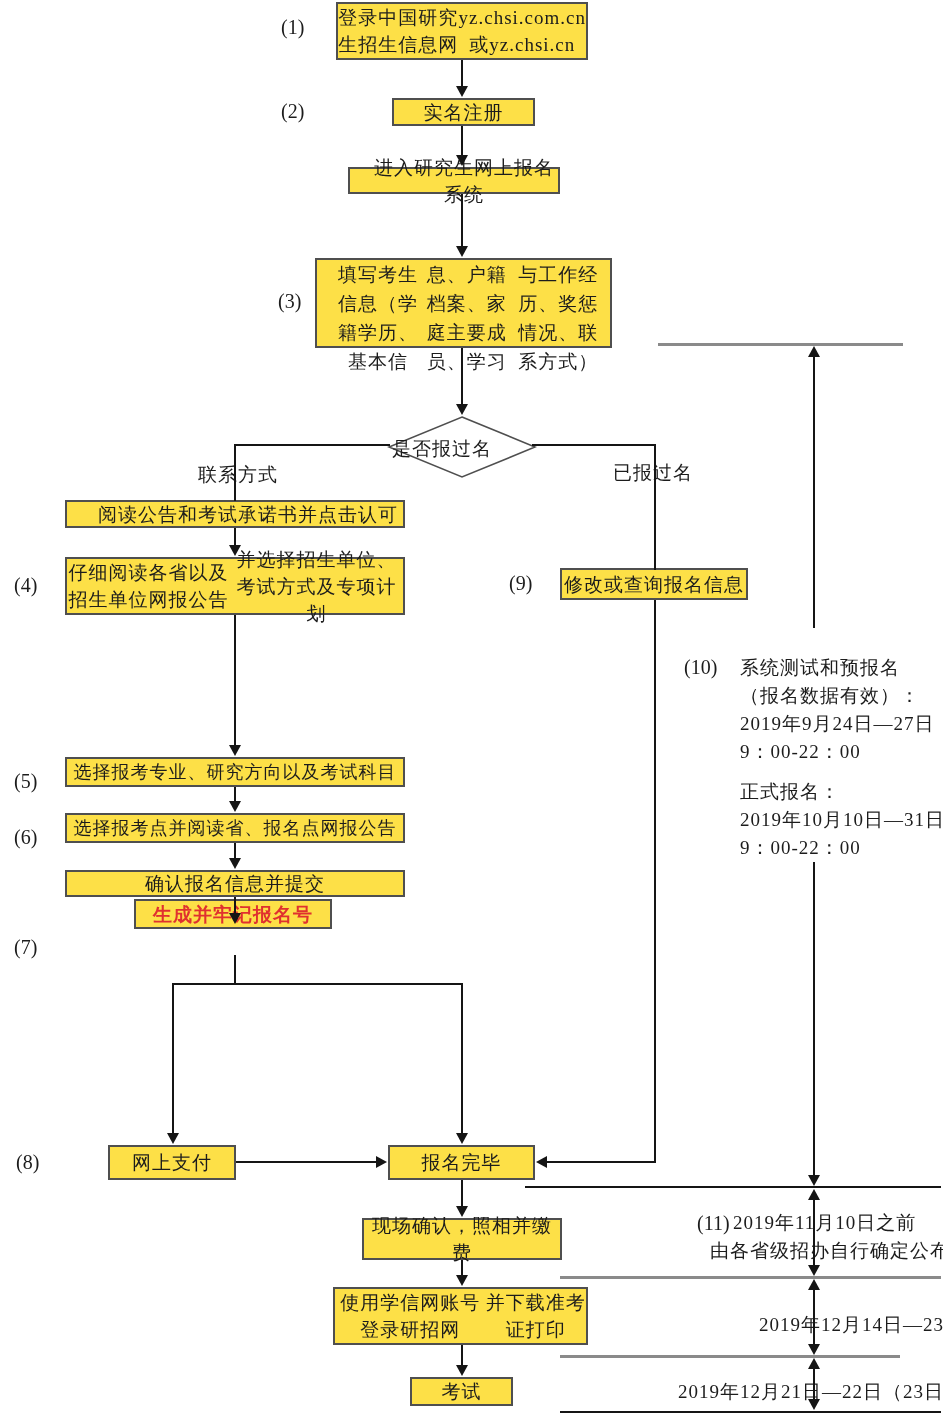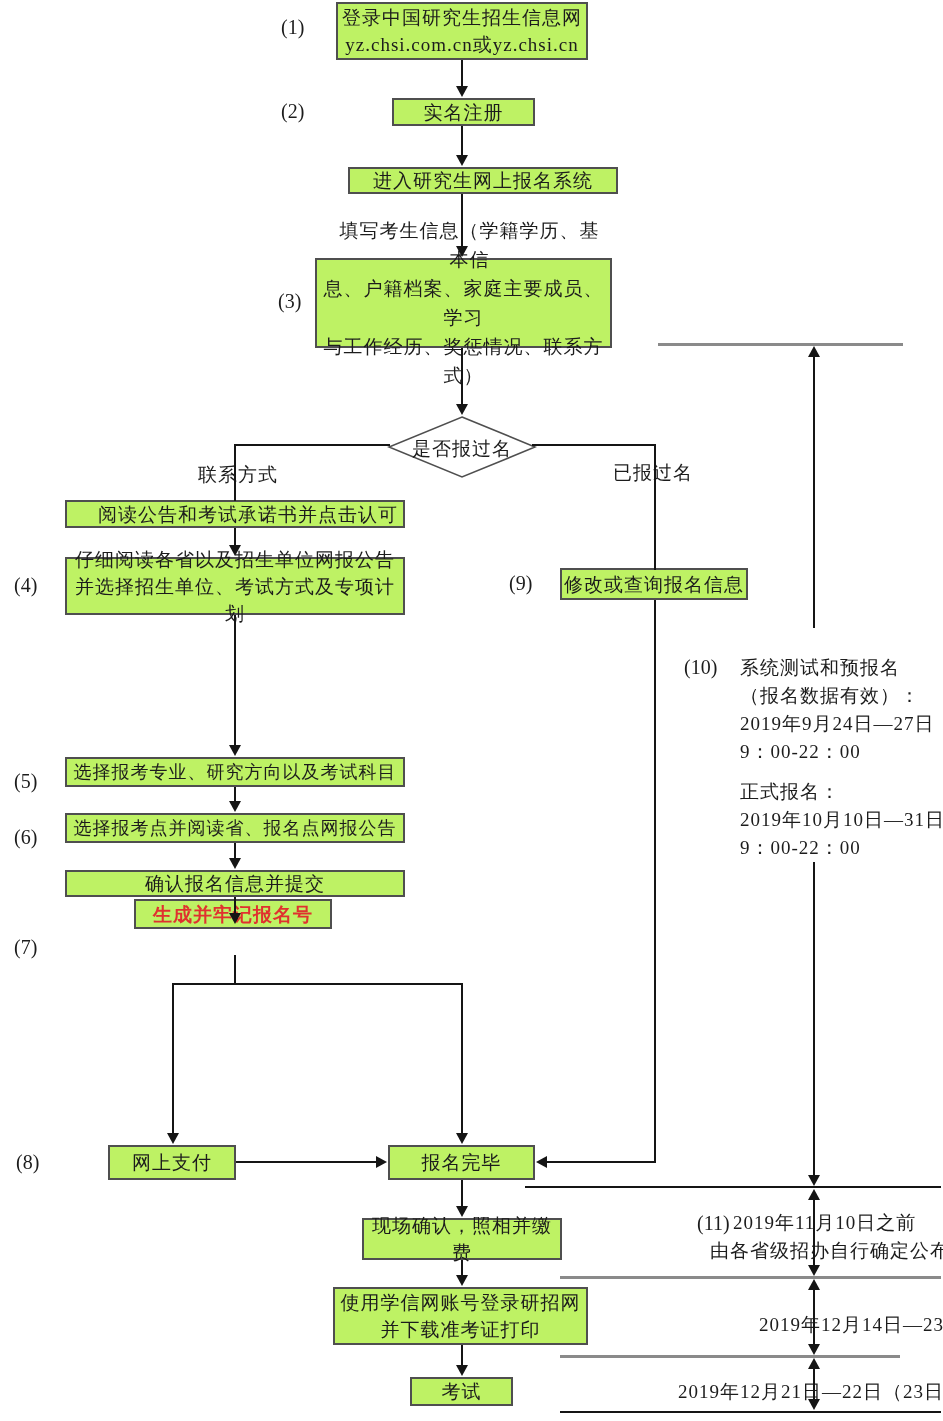--- a/index.html
+++ b/index.html
@@ -1,34 +1,34 @@
 <!DOCTYPE html>
 <html style="--red: #e0312f; --boxBorder: #4f4f4f; --line: #151515; --grayLine: #8a8a8a;"><head>
 <meta charset="utf-8">
 <style>
   html,body{margin:0;padding:0;background:#fff;}
   #stage{position:relative;width:943px;height:1421px;background:#fff;overflow:hidden;
          font-family:"Liberation Serif","DejaVu Serif",serif;color:#1c1c1c;}
-  .box{position:absolute;border:2px solid var(--boxBorder,#4f4f4f);background:#bef264;
-       display:flex;flex-direction:column;justify-content:center;align-items:center;
+  .box{position:absolute;border:2px solid var(--boxBorder,#4f4f4f);background:#fde047;
+       display:flex;justify-content:center;align-items:center;
        font-size:19px;line-height:27px;letter-spacing:1px;text-align:center;box-sizing:border-box;}
   .vline{position:absolute;width:2px;background:var(--line,#151515);}
   .hline{position:absolute;height:2px;background:var(--line,#151515);}
   .hgray{position:absolute;height:3px;background:var(--grayLine,#8a8a8a);}
   .ar{position:absolute;width:0;height:0;}
   .ar-d{border-left:6px solid transparent;border-right:6px solid transparent;border-top:11px solid #151515;}
   .ar-u{border-left:6px solid transparent;border-right:6px solid transparent;border-bottom:11px solid #151515;}
   .ar-r{border-top:6px solid transparent;border-bottom:6px solid transparent;border-left:11px solid #151515;}
   .ar-l{border-top:6px solid transparent;border-bottom:6px solid transparent;border-right:11px solid #151515;}
   .steplabel{position:absolute;font-size:20px;letter-spacing:0;}
   .freetext{position:absolute;font-size:19px;letter-spacing:1px;white-space:nowrap;}
   .ann{position:absolute;font-size:19px;letter-spacing:1px;line-height:28px;white-space:nowrap;}
   .red{color:var(--red,#e0312f);font-weight:bold;}
   .dshape{position:absolute;}
-  .dtext{position:absolute;font-size:19px;letter-spacing:1px;text-align:center;}
+  .dtext{position:absolute;font-size:19px;letter-spacing:1px;}
 </style>
 </head>
 <body>
 
 <div id="stage">
 
   <div class="steplabel" style="left:281px;top:16px;">(1)</div>
   <div class="steplabel" style="left:281px;top:100px;">(2)</div>
   <div class="steplabel" style="left:278px;top:290px;">(3)</div>
   <div class="steplabel" style="left:14px;top:574px;">(4)</div>
@@ -42,21 +42,21 @@
 
   <div class="box" style="left:336px;top:2px;width:252px;height:58px;">
     <div>登录中国研究生招生信息网</div>
     <div>yz.chsi.com.cn或yz.chsi.cn</div>
   </div>
 
   <div class="box" style="left:392px;top:98px;width:143px;height:28px;">
     <div>实名注册</div>
   </div>
 
-  <div class="box" style="left:348px;top:167px;width:270px;height:27px;">
+  <div class="box" style="left:348px;top:167px;width:212px;height:27px;padding-left:20px;">
     <div>进入研究生网上报名系统</div>
   </div>
 
   <div class="box" style="left:315px;top:258px;width:297px;height:90px;align-items:flex-start;padding:0 6px;line-height:29px;">
     <div style="margin-left:12px;">填写考生信息（学籍学历、基本信</div>
     <div>息、户籍档案、家庭主要成员、学习</div>
     <div>与工作经历、奖惩情况、联系方式）</div>
   </div>
 
   <svg class="dshape" style="left:387px;top:416px;" width="150" height="63">

